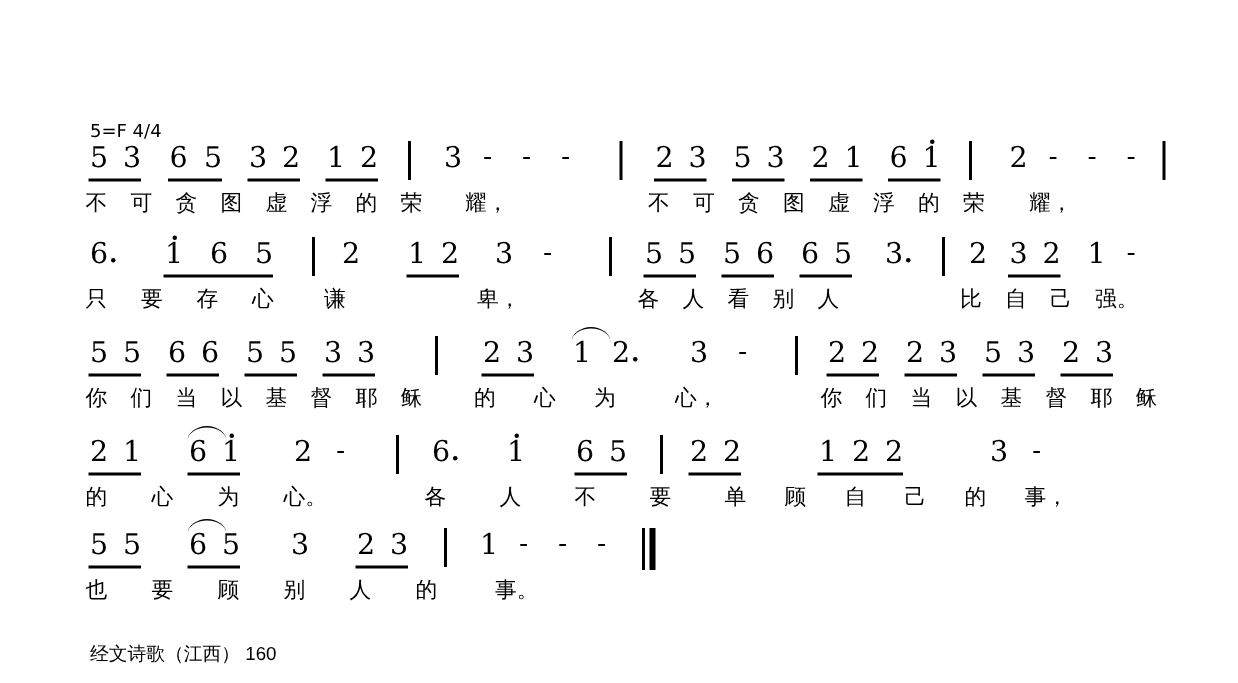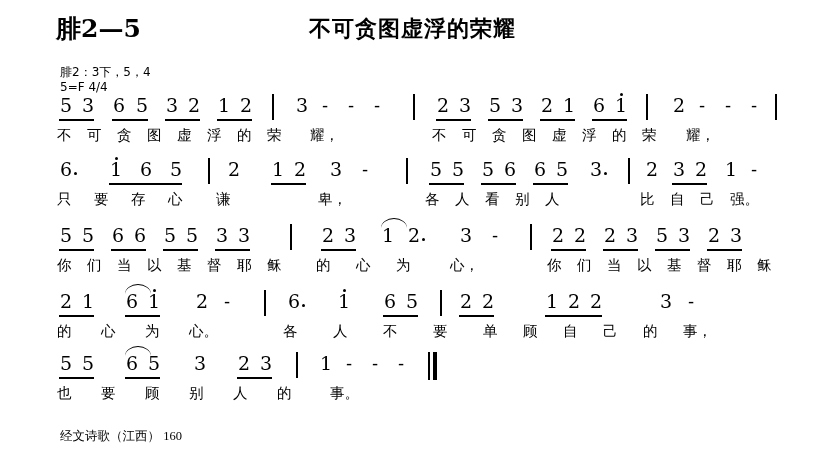--- a/index.html
+++ b/index.html
@@ -55,21 +55,21 @@
     left: 60px;
     top: 80px;
     font-family: "DejaVu Sans", sans-serif;
     font-size: 12px;
     white-space: nowrap;
   }
   .footer {
     position: absolute;
     left: 60px;
     top: 428px;
-    font-family: Liberation Serif, serif;
+    font-family: Liberation Sans, sans-serif;
     font-size: 12.5px;
     white-space: nowrap;
   }
   
   .row {
     position: absolute;
     left: 0;
     width: 825px;
     height: 72px;
   }
@@ -165,23 +165,20 @@
     font-size: 14.5px;
     top: 0;
     white-space: nowrap;
   }
 </style>
 </head>
 <body>
 
 <div class="sheet">
 
-  <div class="hdr-number">腓2—5</div>
-  <div class="hdr-title">不可贪图虚浮的荣耀</div>
-  <div class="meta-key">腓2：3下，5，4</div>
   <div class="meta-sig">5=F 4/4</div>
 
   <div id="staff">
       <div class="row" style="top: 92px;">
         <div class="notes">
           <span class="n" style="left: 60px;">5</span>
           <span class="n" style="left: 82px;">3</span>
           <span class="ub" style="left: 59px; width: 35px;"></span>
           <span class="n" style="left: 113px;">6</span>
           <span class="n" style="left: 136px;">5</span>

